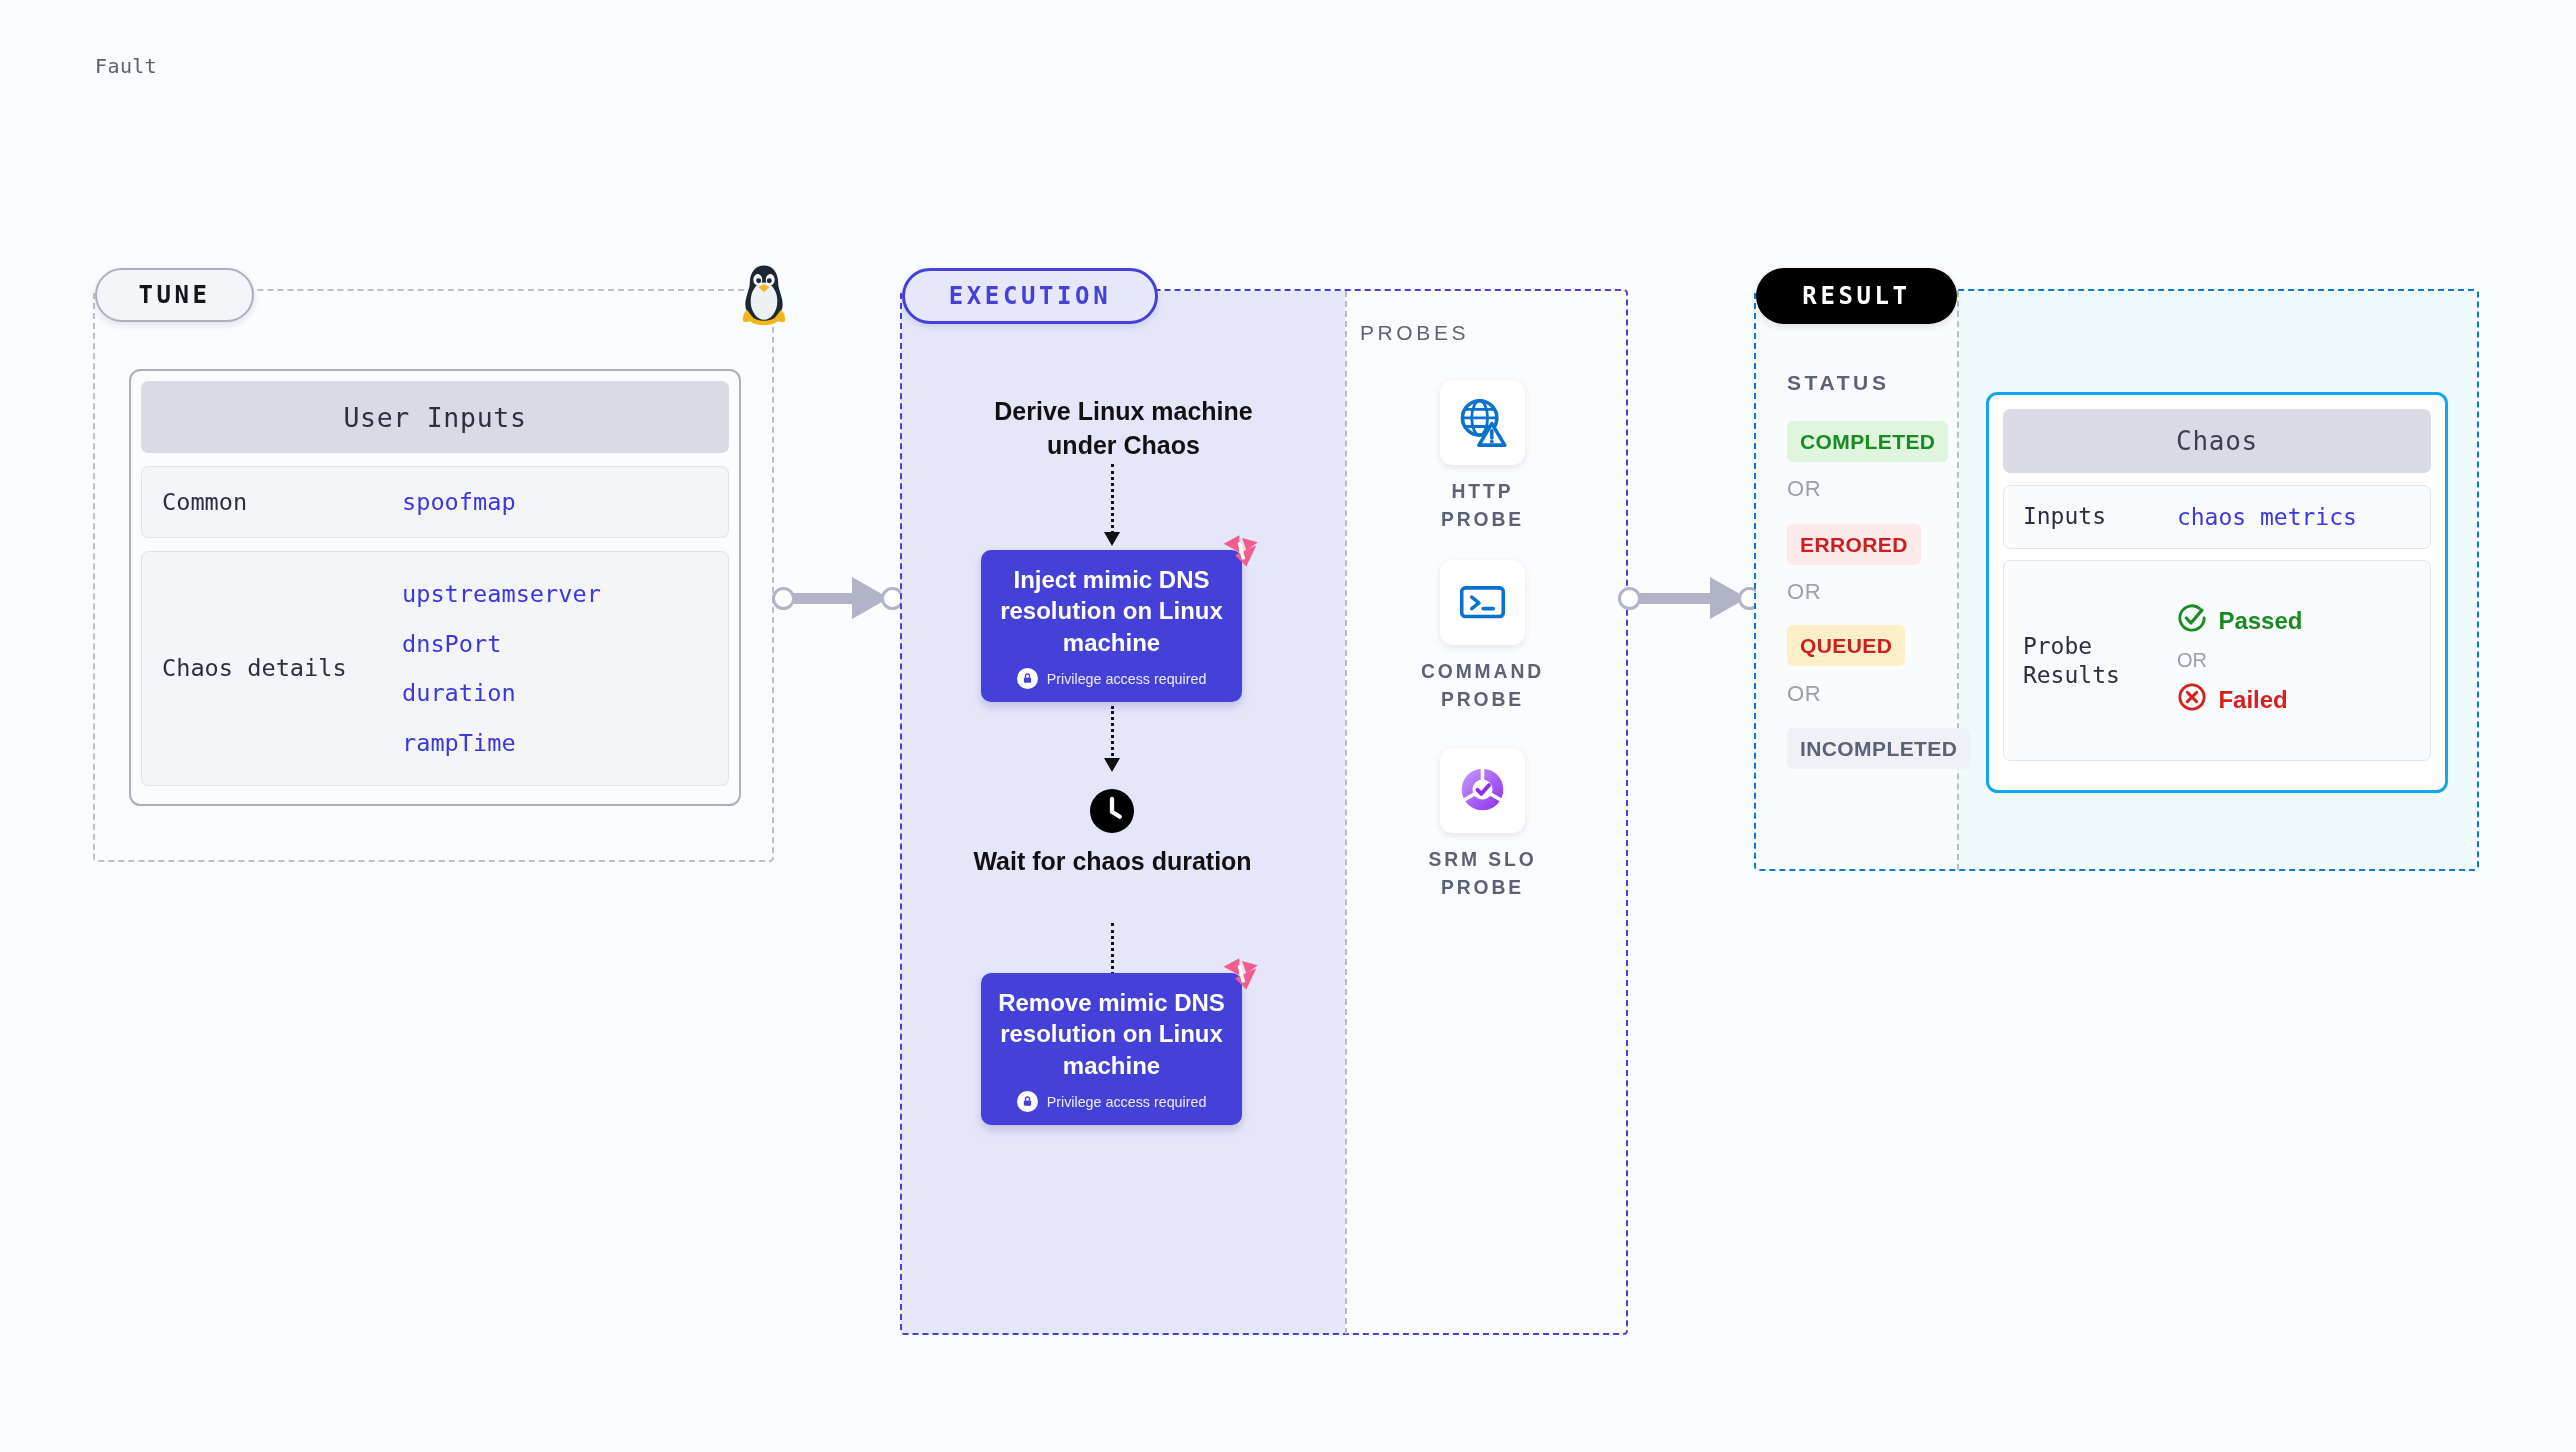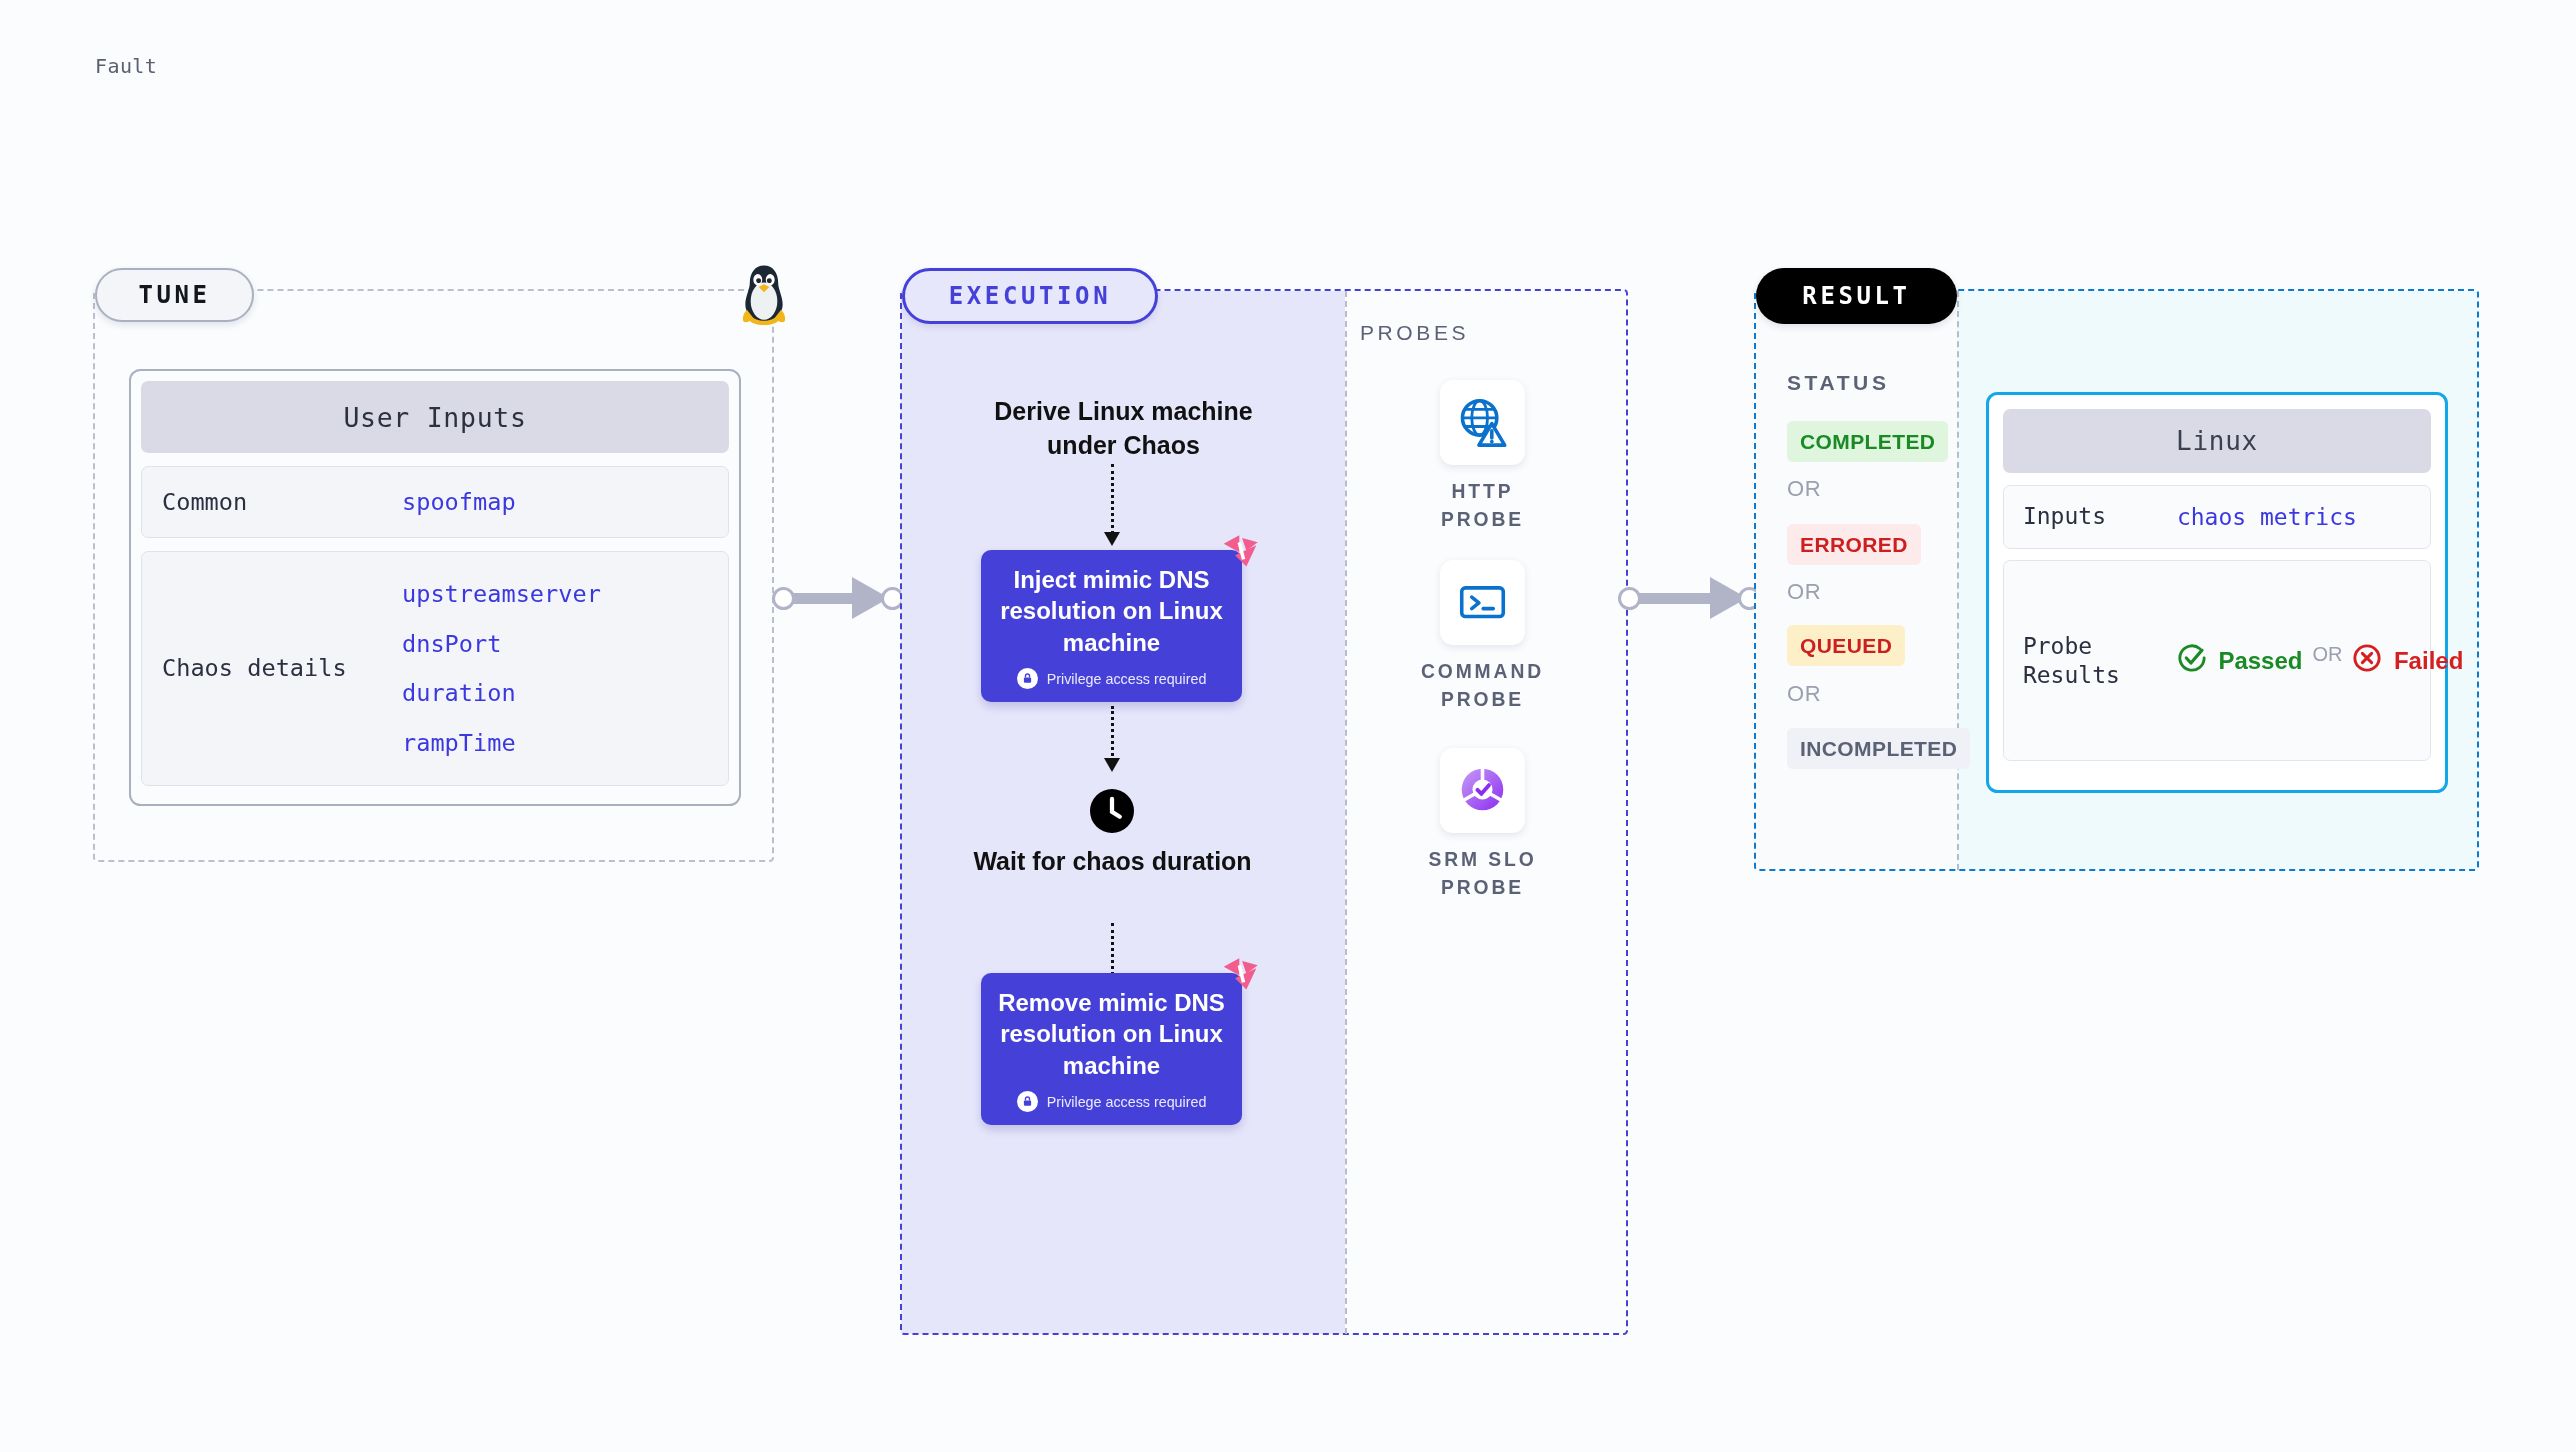--- a/index.html
+++ b/index.html
@@ -199,21 +199,21 @@
   .output-row .k {
     font-family: "DejaVu Sans Mono", monospace;
     font-size: 23px; color: #2b3040; width: 154px; flex: none; line-height: 1.25;
   }
   .output-row .v {
     font-family: "DejaVu Sans Mono", monospace;
     font-size: 23px; color: #3b38e0;
   }
   #out-metrics { height: 64px; }
   #out-probe { height: 201px; }
-  .pr-stack { display: flex; flex-direction: row; gap: 10px; }
+  .pr-stack { display: flex; flex-direction: column; gap: 10px; }
   .pr-line { display: flex; align-items: center; gap: 11.5px; font-size: 24px; font-weight: bold; }
   .pr-or { font-size: 20px; color: #9aa0ae; font-weight: normal; }
 
   
   .conn { position: absolute; height: 43px; }
   .conn .bar { position: absolute; left: 10px; top: 15.8px; height: 11.5px; background: #b0b4c6; }
   .conn .head {
     position: absolute; top: 0; width: 0; height: 0;
     border-top: 21.5px solid transparent; border-bottom: 21.5px solid transparent;
     border-left: 37px solid #b0b4c6;
@@ -410,21 +410,21 @@
 
   <div class="status-badge" style="top:421px; color:#1a8a24; background:#dff5de;">COMPLETED</div>
   <div class="or-text" style="top:476px;">OR</div>
   <div class="status-badge" style="top:524px; color:#cc2020; background:#fdeaea;">ERRORED</div>
   <div class="or-text" style="top:579px;">OR</div>
   <div class="status-badge" style="top:625px; color:#cc2020; background:#fdf0c9;">QUEUED</div>
   <div class="or-text" style="top:681px;">OR</div>
   <div class="status-badge" style="top:728px; color:#5c6275; background:#eff1f6;">INCOMPLETED</div>
 
   <div class="output-card">
-    <div class="output-head">Linux</div>
+    <div class="output-head">Chaos</div>
 
     <div class="output-row" id="out-metrics">
       <div class="k">Inputs</div>
       <div class="v">chaos metrics</div>
     </div>
 
     <div class="output-row" id="out-probe">
       <div class="k">Probe Results</div>
       <div class="pr-stack">
         <div class="pr-line">

